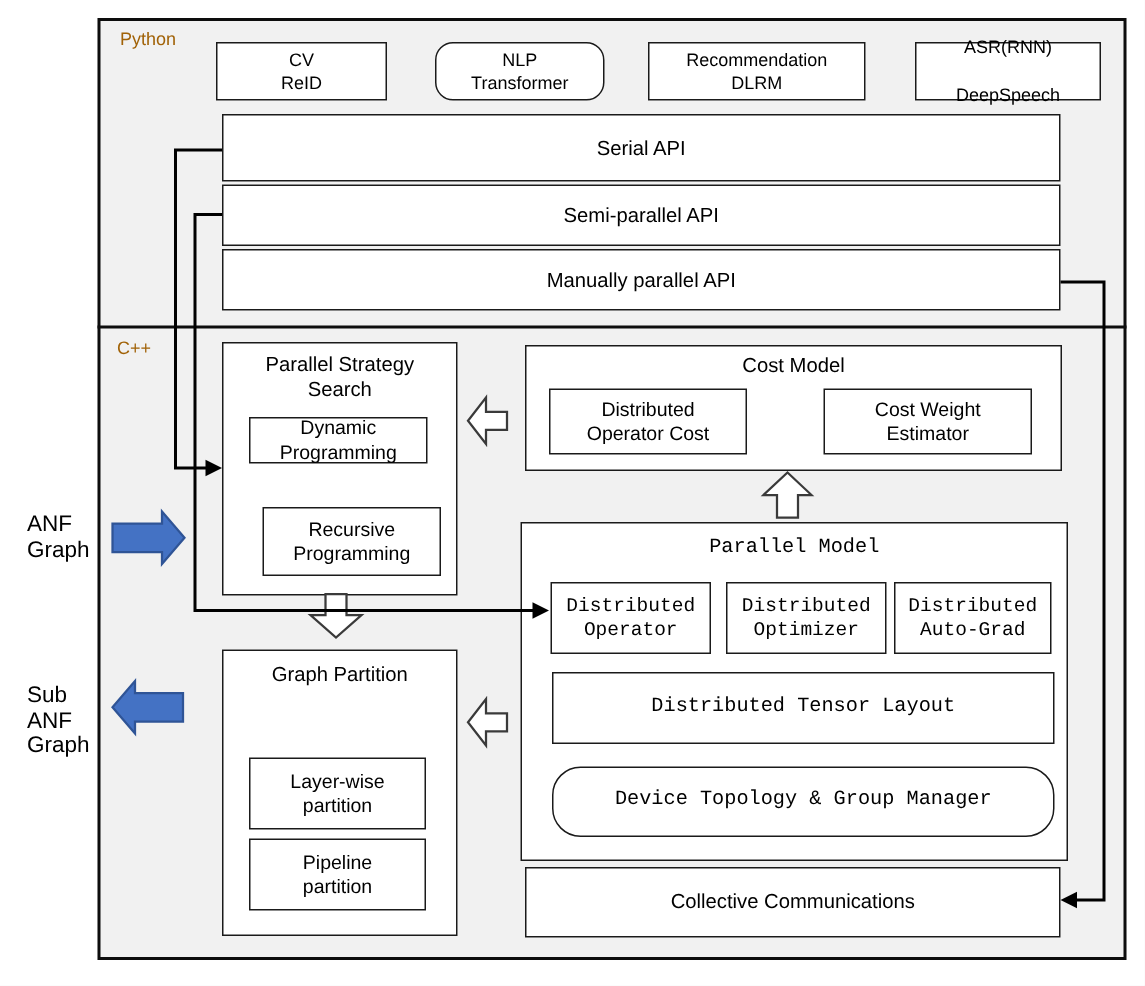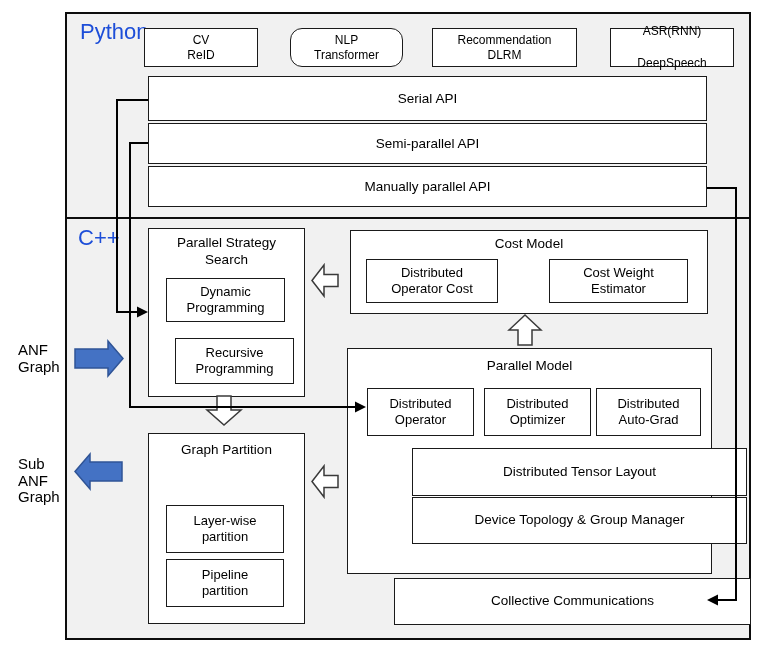--- a/index.html
+++ b/index.html
@@ -1,26 +1,26 @@
 <!DOCTYPE html>
 <html><head>
 <meta charset="utf-8">
 <style>
   * { margin:0; padding:0; box-sizing:border-box; }
   html,body { width:763px; height:657px; background:#ffffff; font-family:"Liberation Sans", sans-serif; color:#000; }
   .stage { position:relative; width:763px; height:657px; overflow:hidden; }
   .panel { position:absolute; left:65px; top:12px; width:686px; height:628px; background:#f1f1f1; border:2px solid #0d0d0d; }
-  .section-label { position:absolute; font-size:22px; color:#1d4ed8; }
+  .section-label { position:absolute; font-size:12px; color:#a16207; }
   .box { position:absolute; background:#ffffff; border:1.5px solid #1a1a1a; display:flex; flex-direction:column; align-items:center; justify-content:center; text-align:center; line-height:1.25; }
   .app-box { font-size:12px; }
   .api-bar { position:absolute; left:148px; width:559px; background:#ffffff; border:1.5px solid #1a1a1a; display:flex; align-items:center; justify-content:center; font-size:13.5px; }
   .container-box { position:absolute; background:#ffffff; border:1.5px solid #1a1a1a; text-align:center; }
   .container-title { font-size:13.5px; line-height:1.25; text-align:center; }
   .inner-box { font-size:13px; }
-  .wide-box { font-size:13.5px;margin-left:44px; }
+  .wide-box { font-size:13.5px; }
   .io-label { position:absolute; font-size:15px; line-height:16.5px; color:#000; }
   .overlay { position:absolute; left:0; top:0; width:763px; height:657px; pointer-events:none; }
   .line-span { display:block; }
 </style>
 </head>
 <body>
 
 <div class="stage">
 
   <div class="panel"></div>
@@ -48,21 +48,21 @@
 
   <div class="api-bar" style="top:76px; height:45px;">Serial API</div>
   <div class="api-bar" style="top:123px; height:41px;">Semi-parallel API</div>
   <div class="api-bar" style="top:166px; height:41px;">Manually parallel API</div>
 
   <div class="container-box" style="left:148px; top:228px; width:157px; height:169px;">
     <div class="container-title" style="padding-top:6px;">
       <span class="line-span">Parallel Strategy</span>
       <span class="line-span">Search</span>
     </div>
-    <div class="box inner-box" style="left:17px; top:49px; width:119px; height:44px;">
+    <div class="box inner-box" style="left:17px; top:49px; width:119px; height:31px;">
       <span class="line-span">Dynamic</span>
       <span class="line-span">Programming</span>
     </div>
     <div class="box inner-box" style="left:26px; top:109px; width:119px; height:46px;align-items:center;">
       <span class="line-span">Recursive</span>
       <span class="line-span">Programming</span>
     </div>
   </div>
 
   <div class="container-box" style="left:350px; top:230px; width:358px; height:84px;">
@@ -70,36 +70,36 @@
     <div class="box inner-box" style="left:15px; top:28px; width:132px; height:44px;">
       <span class="line-span">Distributed</span>
       <span class="line-span">Operator Cost</span>
     </div>
     <div class="box inner-box" style="left:198px; top:28px; width:139px; height:44px;">
       <span class="line-span">Cost Weight</span>
       <span class="line-span">Estimator</span>
     </div>
   </div>
 
-  <div class="container-box" style="left:347px; top:348px; width:365px; height:226px;">
+  <div class="container-box" style="left:347px; top:348px; width:365px; height:226px;font-family:Liberation Mono, monospace;">
     <div class="container-title" style="padding-top:9px;">Parallel Model</div>
     <div class="box inner-box" style="left:19px; top:39px; width:107px; height:48px;">
       <span class="line-span">Distributed</span>
       <span class="line-span">Operator</span>
     </div>
     <div class="box inner-box" style="left:136px; top:39px; width:107px; height:48px;">
       <span class="line-span">Distributed</span>
       <span class="line-span">Optimizer</span>
     </div>
     <div class="box inner-box" style="left:248px; top:39px; width:105px; height:48px;">
       <span class="line-span">Distributed</span>
       <span class="line-span">Auto-Grad</span>
     </div>
     <div class="box wide-box" style="left:20px; top:99px; width:335px; height:48px;">Distributed Tensor Layout</div>
-    <div class="box wide-box" style="left:20px; top:148px; width:335px; height:47px;">Device Topology &amp; Group Manager</div>
+    <div class="box wide-box" style="left:20px; top:162px; width:335px; height:47px;border-radius:19px;">Device Topology &amp; Group Manager</div>
   </div>
 
   <div class="container-box" style="left:148px; top:433px; width:157px; height:191px;">
     <div class="container-title" style="padding-top:8px;">Graph Partition</div>
     <div class="box inner-box" style="left:17px; top:59px; width:118px; height:48px;margin-top:12px;">
       <span class="line-span">Layer-wise</span>
       <span class="line-span">partition</span>
     </div>
     <div class="box inner-box" style="left:17px; top:125px; width:118px; height:48px;">
       <span class="line-span">Pipeline</span>

